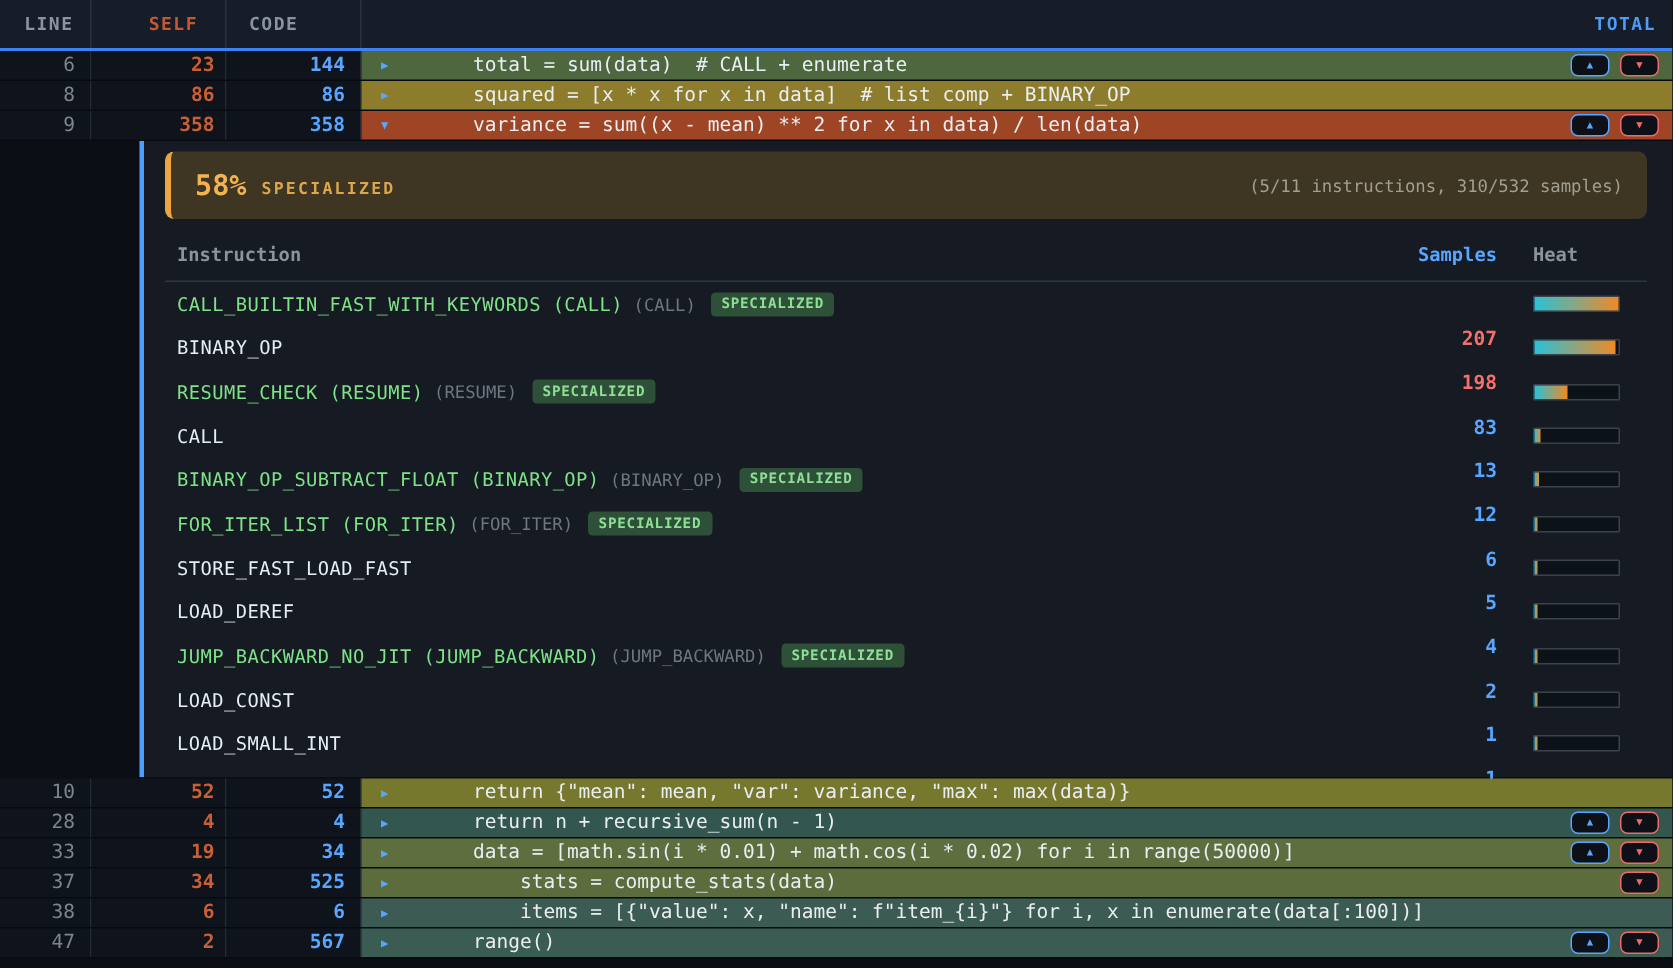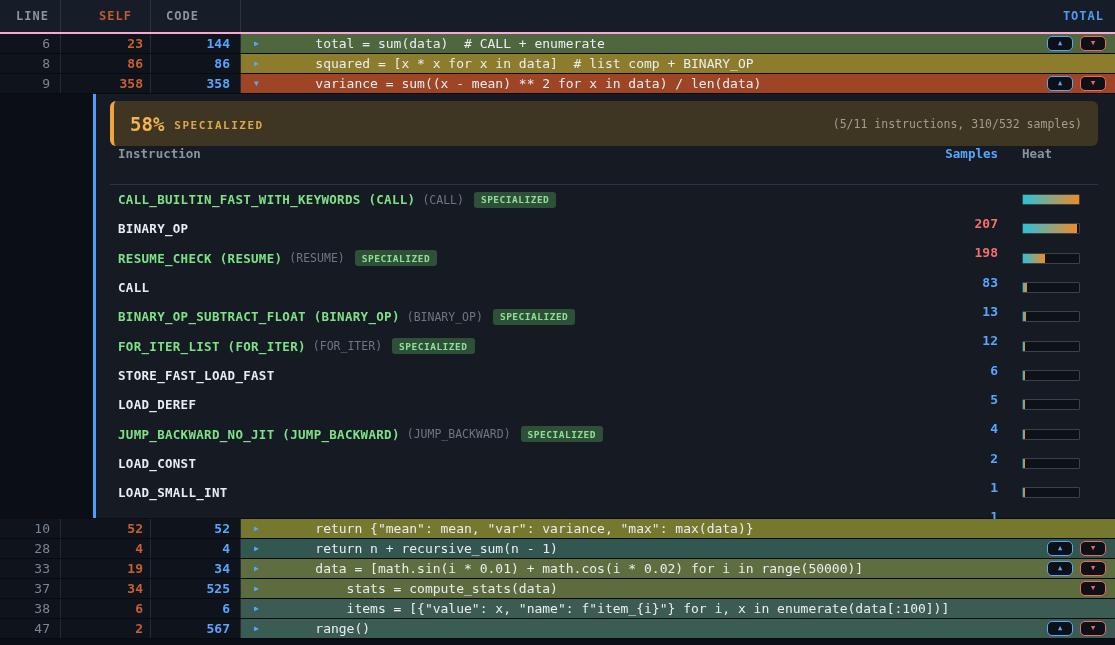--- a/index.html
+++ b/index.html
@@ -1,21 +1,21 @@
 <!DOCTYPE html>
 <html><head>
 <meta charset="utf-8">
 <style>
   * { margin:0; padding:0; box-sizing:border-box; }
   html,body { width:1115px; height:645px; background:#0b0e14; overflow:hidden;
               font-family:"DejaVu Sans Mono","Liberation Mono",monospace; }
 
   
   .header-bar { display:grid; grid-template-columns:61px 90px 90px 1fr; height:34px;
-                background:#161d28; border-bottom:2px solid #f9a8d4; }
+                background:#161d28; border-bottom:2px solid #3b82f6; }
   .hcell { display:flex; align-items:center; font-size:12px; font-weight:bold;
            letter-spacing:1px; border-right:1px solid #2a3140; }
   .hcell:last-child { border-right:none; }
   .h-line  { justify-content:flex-end; padding-right:11px; color:#8b949e; }
   .h-self  { justify-content:flex-end; padding-right:18px;  color:#c25a31; }
   .h-total { justify-content:flex-end; padding-right:11px; color:#4f9cf8; }
   .h-code  { justify-content:flex-start; padding-left:15px; color:#8b949e; }
 
   
   .prow { display:grid; grid-template-columns:61px 90px 90px 1fr; height:20px;
@@ -39,30 +39,30 @@
   
   .panel { margin-left:93px; border-left:3px solid #4d9fff; background:#151a23;
            height:424px; padding:7px 17px 0 14px; }
   .banner { height:45px; background:#3f3523; border-left:4px solid #eda53f;
             border-radius:6px; display:flex; align-items:center; padding:0 16px; }
   .banner .pct  { color:#f2b351; font-size:19px; font-weight:bold; }
   .banner .lbl  { color:#dca64d; font-size:11px; font-weight:bold;
                   letter-spacing:1.5px; margin-left:10px; margin-top:3px; }
   .banner .meta { margin-left:auto; color:#a19f90; font-size:11.5px; }
 
-  .thead { display:flex; align-items:center; padding-bottom:23px;
+  .thead { display:flex; align-items:center; margin-top:16px; padding-bottom:10px;
            border-bottom:1px solid #2e3440; }
   .col-instr   { flex:1; padding-left:8px; color:#8b949e; font-weight:bold; font-size:12.5px; }
   .col-samples { width:72px; text-align:right; padding-right:12px; color:#58a6ff;
                  font-weight:bold; font-size:12.5px; }
   .col-heat    { width:88px; padding-left:12px; color:#8b949e; font-weight:bold; font-size:12.5px; }
 
   .irow { display:flex; align-items:center; height:29.3px; }
   .iinstr { flex:1; padding-left:8px; display:flex; align-items:center; }
-  .iname { font-weight:bold; font-size:12.5px; color:#e6edf3; letter-spacing:0.3px; }
+  .iname { font-weight:normal; font-size:12.5px; color:#e6edf3; letter-spacing:0.3px; }
   .iname.spec { color:#7ee287; }
   .ibase { color:#6e7681; font-size:11.5px; margin-left:7px; }
   .ibadge { background:#2e5038; color:#8fe096; font-size:9.5px; font-weight:bold;
             border-radius:3px; padding:2.5px 7px; margin-left:10px; letter-spacing:0.5px; }
   .isamples { width:72px; text-align:right; padding-right:12px; font-weight:bold;
               font-size:13px; color:#58a6ff;margin-top:48px; }
   .isamples.hot { color:#f4706b; }
   .iheat { width:88px; padding-left:12px; }
   .hbar { width:58px; height:11px; border:1px solid #3b424c; background:#0d1219; border-radius:1px; }
   .hfill { height:100%; background:linear-gradient(90deg,#2bc0d8,#ef8a26); min-width:2px; }

